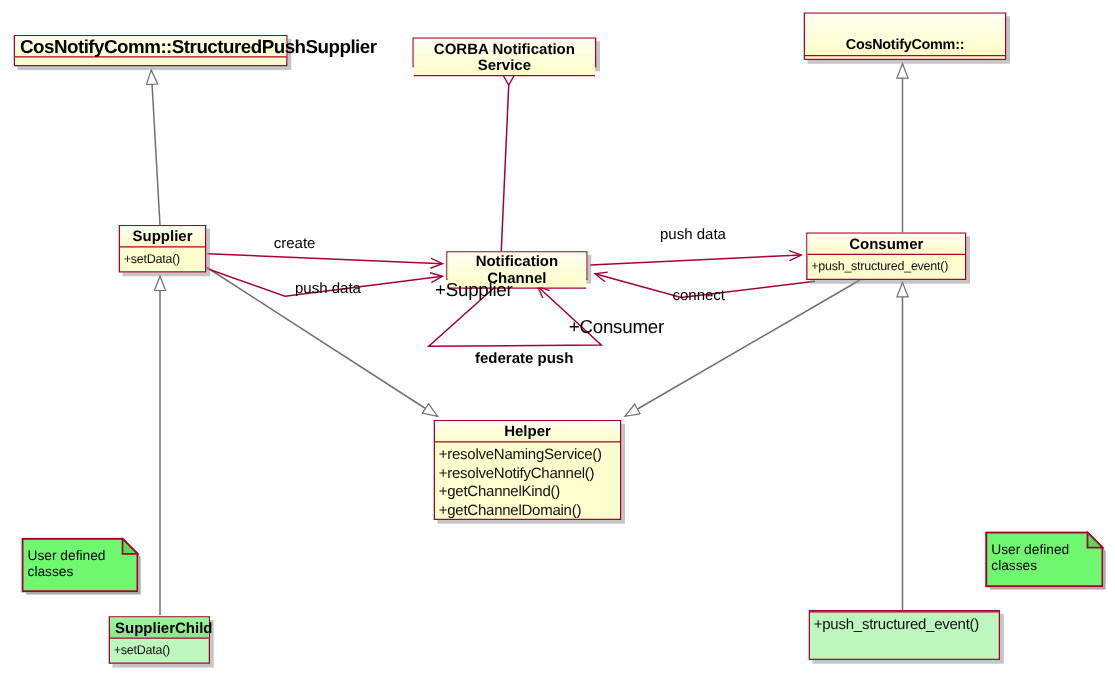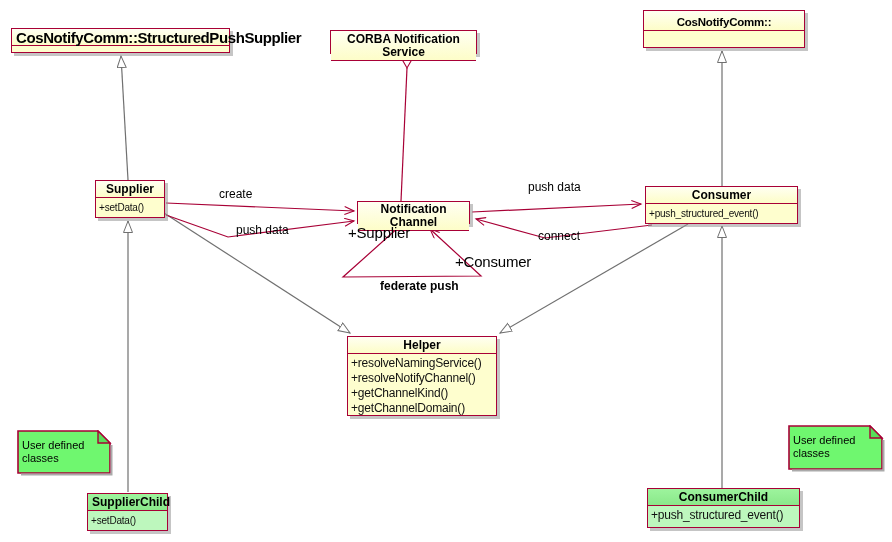--- a/index.html
+++ b/index.html
@@ -28,25 +28,25 @@
     font-size:10px; font-weight:300; color:#111; line-height:15px; white-space:nowrap;
     letter-spacing:-0.2px;
   }
   .green .uml-title { background:linear-gradient(180deg,#9df49d 0%,#8ae88a 100%); }
   .green { background:#BDF7BD; }
 
   #box-sps   { left:11px;  top:28px;  width:219px; height:25px; }
   #box-sps .uml-title { font-size:15px; letter-spacing:-0.4px; }
   #box-corba { left:330px; top:30px;  width:147px; height:24px; }
   #box-spc   { left:643px; top:10px;  width:162px; height:38px; }
-  #box-spc .uml-title { font-size:11.5px; letter-spacing:-0.2px; padding-top:5px; }
+  #box-spc .uml-title { font-size:11.5px; letter-spacing:-0.2px; padding-top:19px; }
   #box-supplier { left:95px;  top:180px; width:70px;  height:38px; }
   #box-nc       { left:357px; top:201px; width:113px; height:23px; }
   #box-nc .uml-title { font-size:12px; padding:1px 4px; }
-  #box-consumer { left:645px; top:186px; width:153px; height:38px; }
+  #box-consumer { left:645px; top:186px; width:128px; height:38px; }
   #box-helper   { left:347px; top:336px; width:150px; height:80px; }
   #box-helper .uml-method { font-size:12px; }
   #box-schild   { left:87px;  top:493px; width:81px;  height:38px; }
   #box-cchild   { left:647px; top:488px; width:153px; height:40px; }
   #box-cchild .uml-method { font-size:12px; }
 
   
   .note { position:absolute; }
   .note .note-text {
     position:absolute; left:5px; top:9px; font-size:11px; line-height:13px; color:#000;
@@ -146,21 +146,20 @@
   </div>
 
   <div class="uml-class green" id="box-schild">
     <div class="uml-title">SupplierChild</div>
     <div class="uml-sep uml-methods">
       <div class="uml-method">+setData()</div>
     </div>
   </div>
 
   <div class="uml-class green" id="box-cchild">
-    <div class="uml-title">ConsumerChild</div>
     <div class="uml-sep uml-methods">
       <div class="uml-method">+push_structured_event()</div>
     </div>
   </div>
 
   <div class="note" id="note-left">
     <svg width="96" height="46" viewBox="0 0 96 46" xmlns="http://www.w3.org/2000/svg">
       <path d="M1,1 L81,1 L93,13 L93,43 L1,43 Z" fill="#6FF76F" stroke="#A80036" stroke-width="1.6"></path>
       <path d="M81,1 L81,13 L93,13 Z" fill="#58DD58" stroke="#A80036" stroke-width="1.4"></path>
       <path d="M4,44.5 L94.5,44.5 L94.5,15" fill="none" stroke="#aaaaaa" stroke-width="2"></path>

